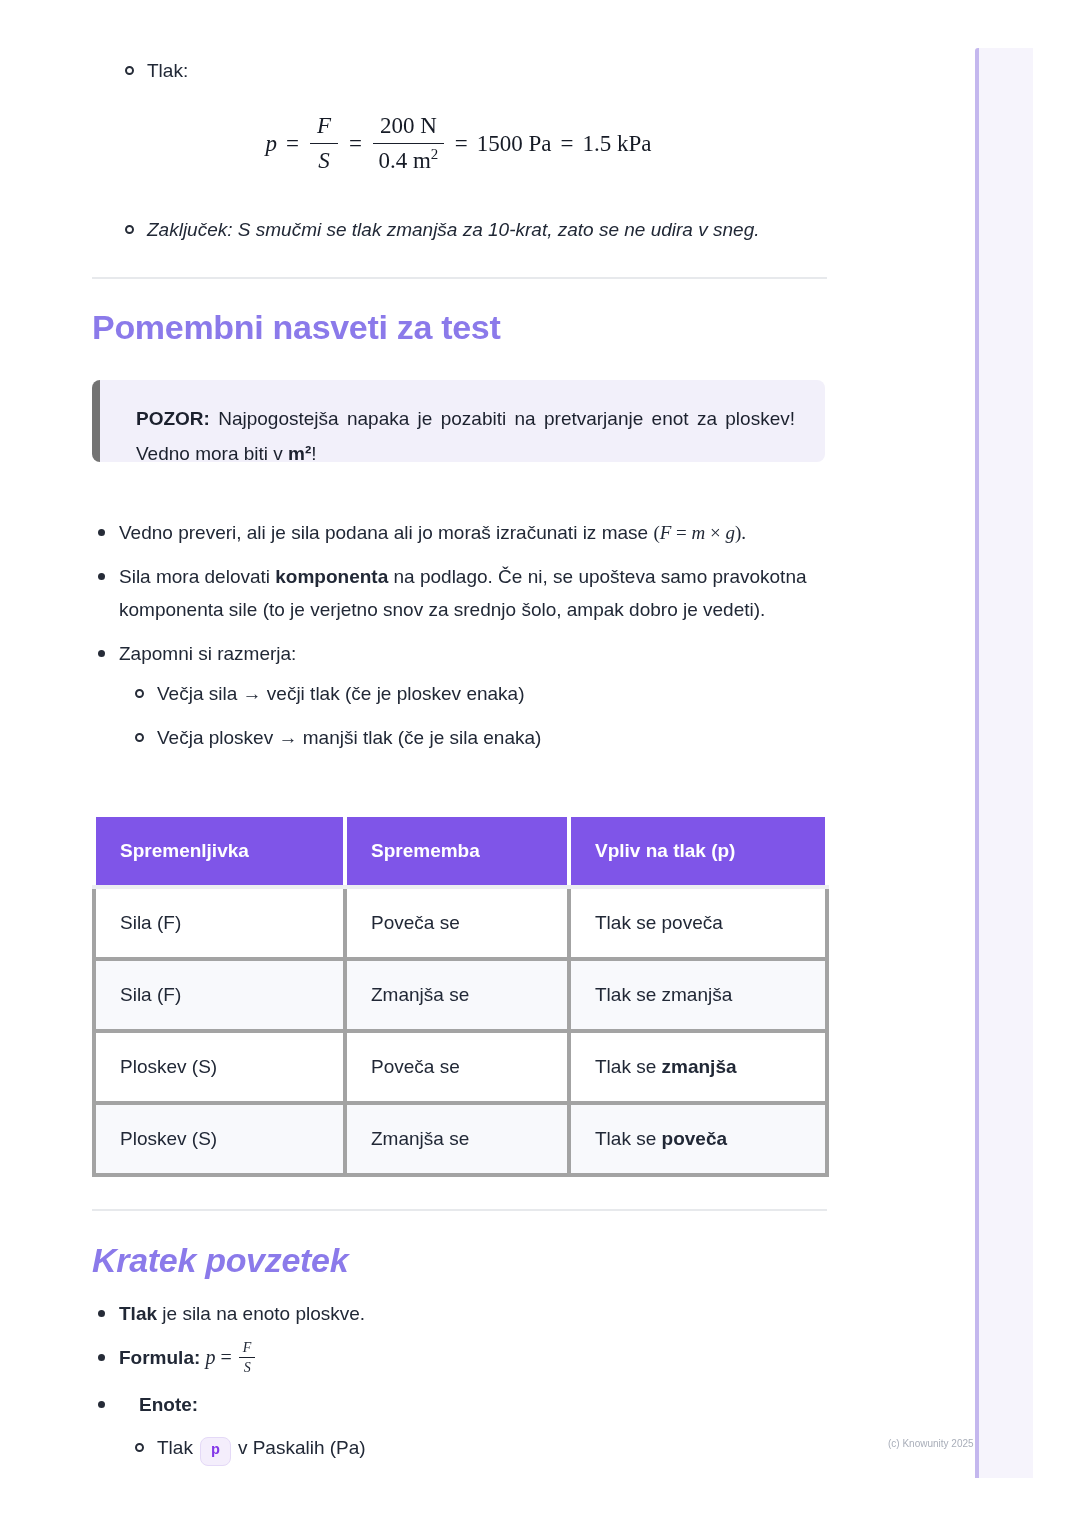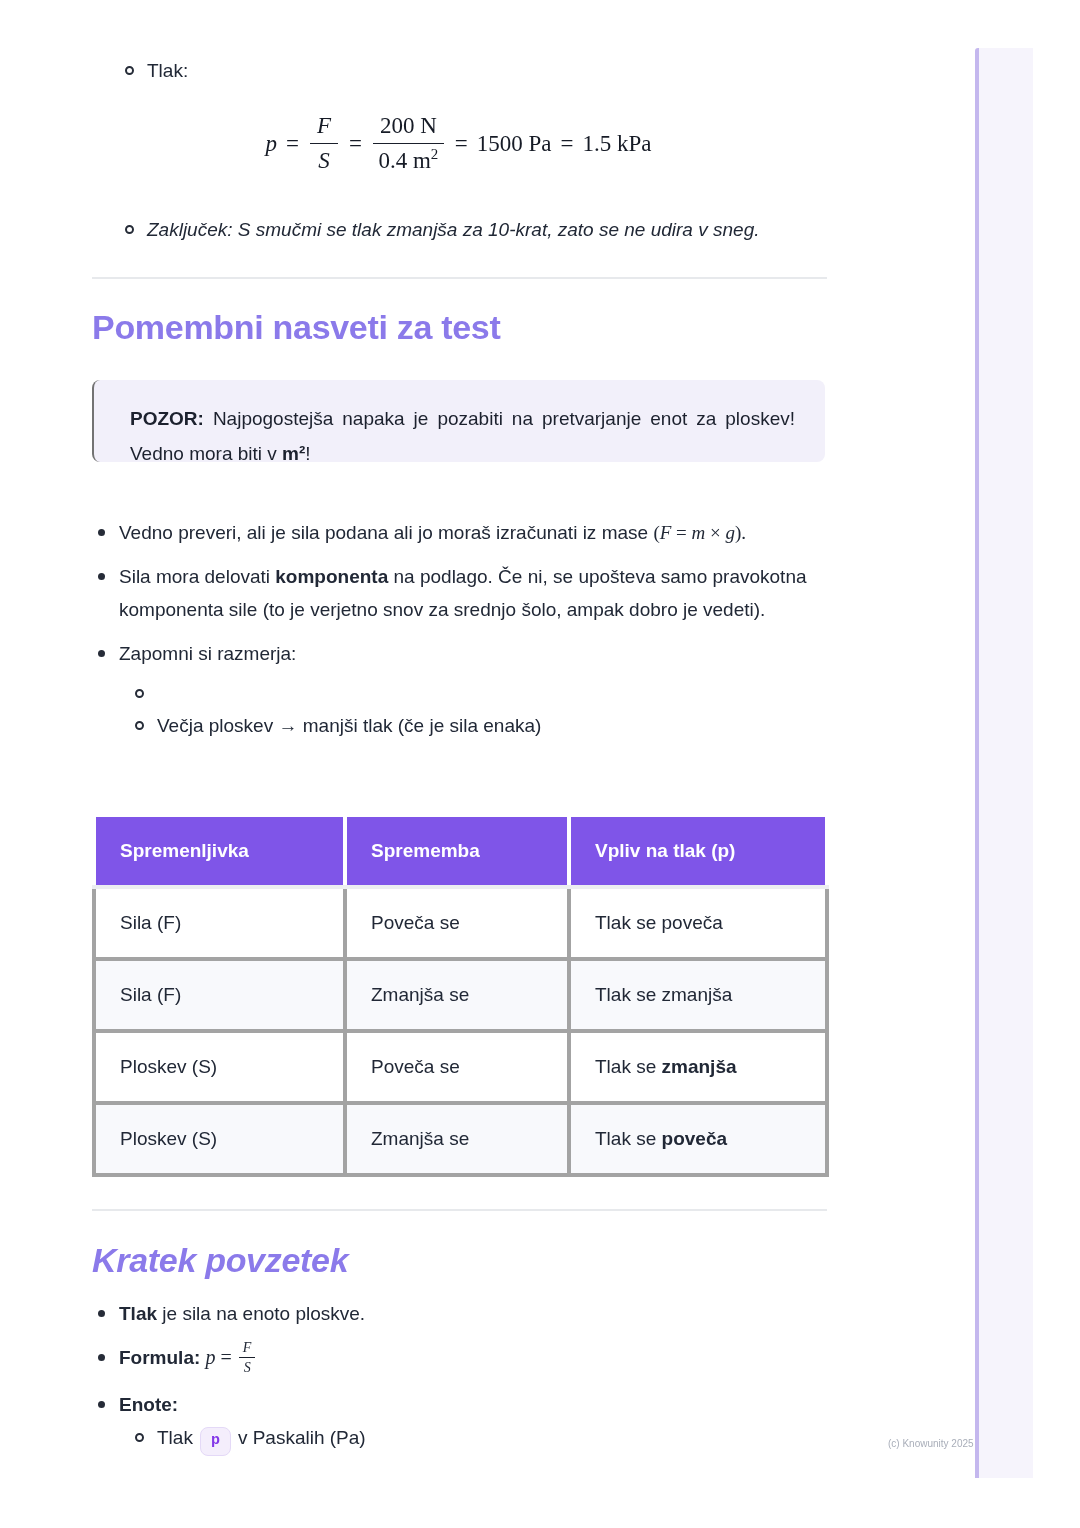--- a/index.html
+++ b/index.html
@@ -67,21 +67,21 @@
   .divider { position: absolute; left: 92px; width: 735px; height: 2px; background: #e7e9ec; }
 
   .section-heading {
     position: absolute; left: 92px;
     font-size: 34px; font-weight: bold; color: #8b7aea; letter-spacing: -0.3px;
   }
 
   .callout {
     position: absolute; left: 92px; top: 380px; width: 733px; height: 82px;
     background: #f2f0fa;
-    border-left: 2px solid #737373;
+    border-left: 8px solid #737373;
     border-radius: 8px;
     padding: 21px 30px 0 36px;
   }
   .callout p {
     font-size: 19px; line-height: 35px; text-align: justify; color: #1c212e;
   }
 
   .abs-block { position: absolute; left: 92px; width: 733px; }
 
   
@@ -160,20 +160,21 @@
     <div class="li">
       <span class="dot"></span>
       <span class="li-text"><span>Sila mora delovati </span><b>komponenta</b><span> na podlago. Če ni, se upošteva samo pravokotna komponenta sile (to je verjetno snov za srednjo šolo, ampak dobro je vedeti).</span></span>
     </div>
     <div class="li" style="margin-bottom:7px;">
       <span class="dot"></span>
       <span class="li-text">Zapomni si razmerja:</span>
     </div>
     <div class="li indent2">
       <span class="ring"></span>
+      <span class="li-text">Večja sila → večji tlak (če je ploskev enaka)</span>
     </div>
     <div class="li indent2">
       <span class="ring"></span>
       <span class="li-text">Večja ploskev → manjši tlak (če je sila enaka)</span>
     </div>
   </div>
 
   <div class="abs-block" style="top:813px;">
     <table class="pressure">
       <colgroup>
@@ -222,21 +223,21 @@
       <span class="dot"></span>
       <span class="li-text"><b>Tlak</b><span> je sila na enoto ploskve.</span></span>
     </div>
     <div class="li">
       <span class="dot"></span>
       <span class="li-text"><b>Formula:</b>&nbsp;<span class="math" style="font-size:20px;"><span class="mi">p</span><span> = </span><span class="frac-sm">
               <span class="num mi">F</span>
               <span class="den mi">S</span>
             </span></span></span>
     </div>
-    <div class="li" style="margin-bottom:0;">
+    <div class="li" style="margin-bottom:10px;gap:20px;">
       <span class="dot"></span>
       <span class="li-text"><b>Enote:</b></span>
     </div>
     <div class="li indent2">
       <span class="ring"></span>
       <span class="li-text"><span>Tlak</span><span class="code-badge">p</span><span>v Paskalih (Pa)</span></span>
     </div>
   </div>
 
   <div class="edge-strip"></div>

